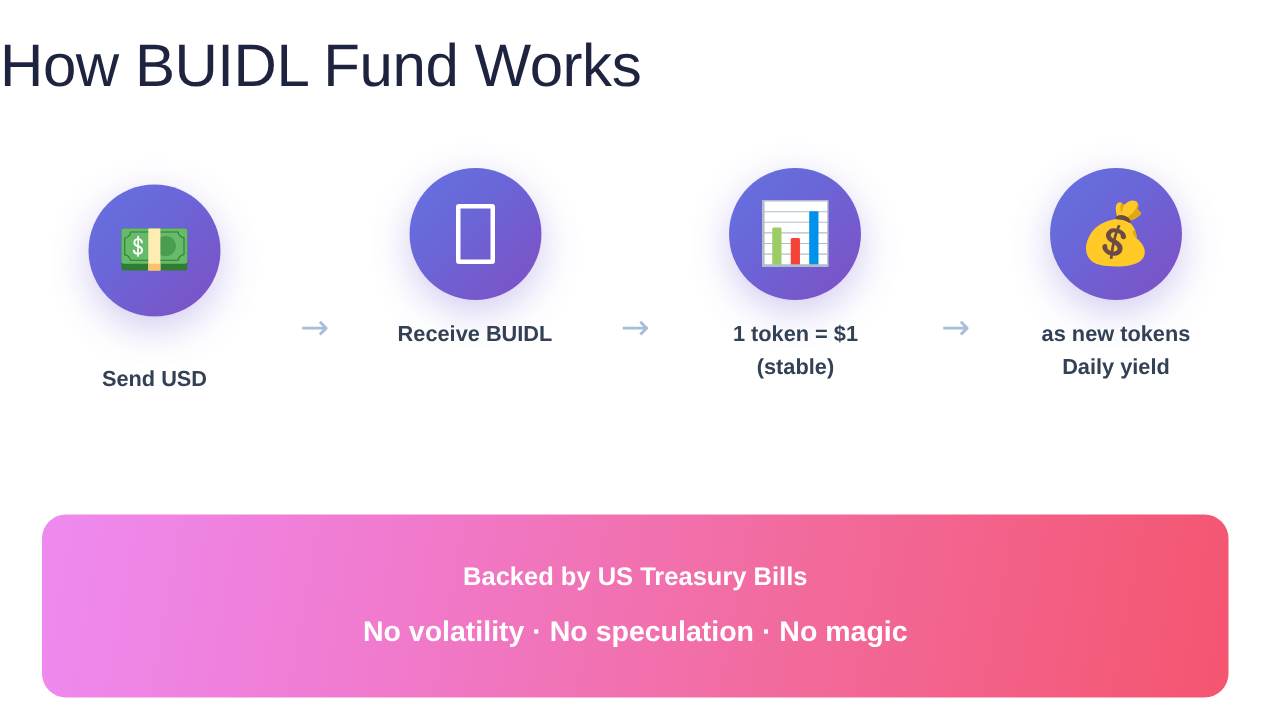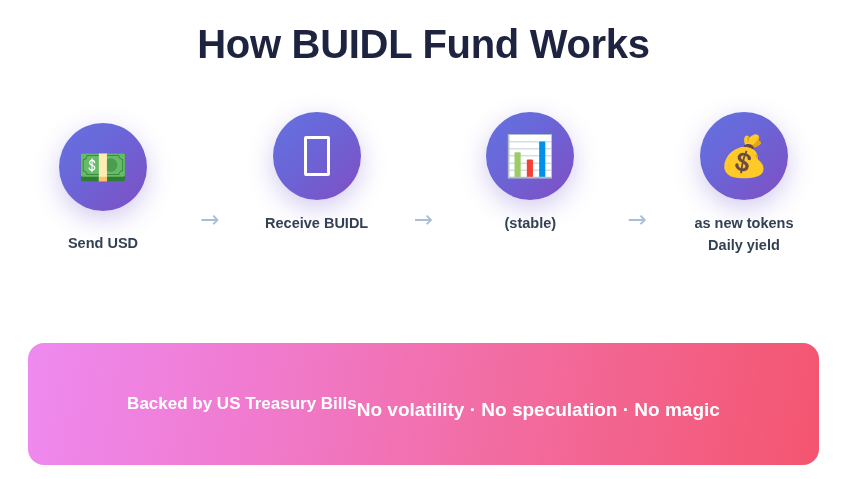--- a/index.html
+++ b/index.html
@@ -21,23 +21,23 @@
     background: #ffffff;
     box-sizing: border-box;
   }
 
   
   .title {
     position: absolute;
     top: 18px;
     left: 0;
     width: 847px;
-    text-align: center;
+    text-align: left;
     font-size: 40px;
-    font-weight: bold;
+    font-weight: normal;
     letter-spacing: -0.3px;
     color: #1e2340;
     line-height: 1.3;
   }
 
   
   .steps {
     position: absolute;
     top: 112px;
     left: 28px;
@@ -84,21 +84,21 @@
 
   .step-label {
     margin-top: 12px;
     text-align: center;
     font-size: 14.5px;
     font-weight: bold;
     color: #334155;
     line-height: 1.55;
     max-width: 150px;
   }
-  .step-0 .step-label { margin-top: 21px; }
+  .step-0 .step-label { margin-top: 31px; }
 
   .arrow {
     width: 38px;
     flex: none;
     text-align: center;
     font-size: 23px;
     line-height: 1;
     color: #a9bdd8;
     margin-top: 96px;
     font-family: "DejaVu Sans", sans-serif;
@@ -108,21 +108,21 @@
   .banner {
     position: absolute;
     left: 28px;
     top: 343px;
     width: 791px;
     height: 122px;
     box-sizing: border-box;
     border-radius: 16px;
     background: linear-gradient(100deg, #ee8af0 0%, #f07bd0 28%, #f26b9e 62%, #f4556f 100%);
     display: flex;
-    flex-direction: row;
+    flex-direction: column;
     align-items: center;
     justify-content: center;
   }
   .banner-line1 {
     color: #ffffff;
     font-size: 17px;
     font-weight: bold;
     line-height: 1.4;
     text-align: center;
   }
@@ -164,20 +164,21 @@
       </div>
     </div>
 
     <div class="arrow">→</div>
 
     <div class="step">
       <div class="circle">
         <span class="glyph">📊</span>
       </div>
       <div class="step-label">
+        <div>1 token = $1</div>
         <div>(stable)</div>
       </div>
     </div>
 
     <div class="arrow">→</div>
 
     <div class="step">
       <div class="circle">
         <span class="glyph">💰</span>
       </div>

